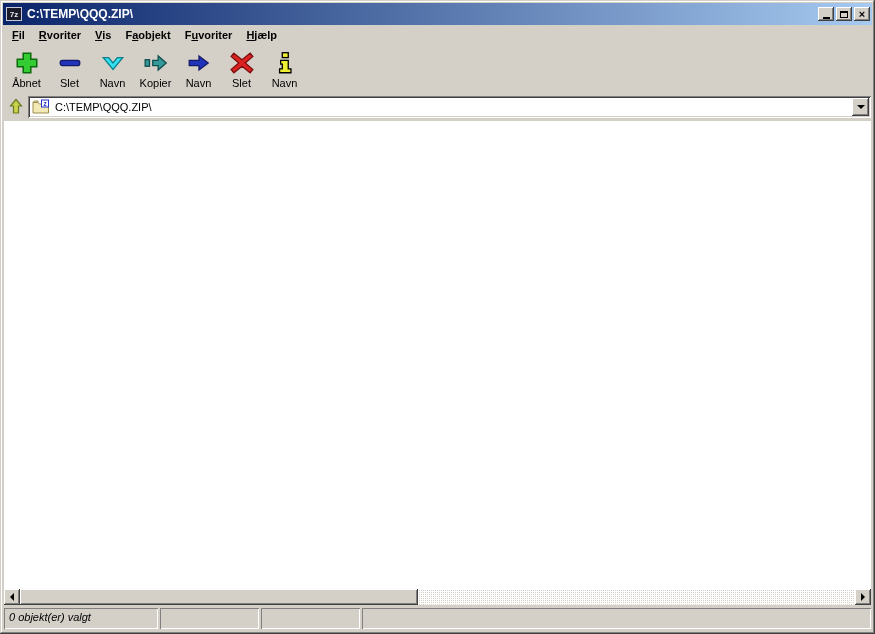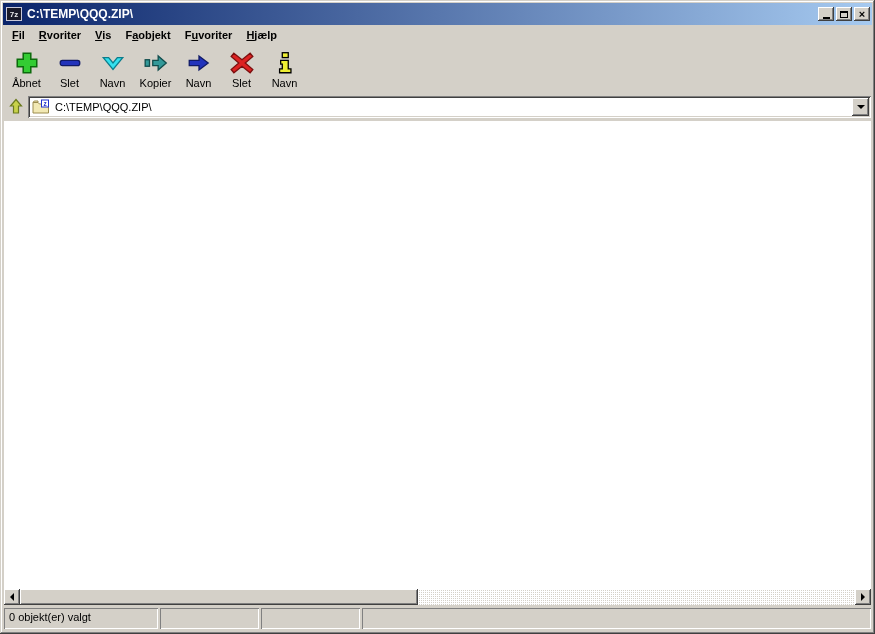--- a/index.html
+++ b/index.html
@@ -163,21 +163,21 @@
     display: flex; gap: 2px;
     padding: 3px 1px 2px 1px;
     align-items: stretch;
   }
   .panel {
     box-shadow: inset 1px 1px #808080, inset -1px -1px #fff;
     background: #d4d0c8;
     padding: 3px 0 0 5px;
     white-space: nowrap; overflow: hidden;
   }
-  .p1 { flex: 0 0 154px; }
+  .p1 { flex: 0 0 154px; font-style: italic; }
   .p2 { flex: 0 0 99px; }
   .p3 { flex: 0 0 99px; }
   .p4 { flex: 1; }
 </style>
 </head>
 <body>
 
 <div class="window">
 
   <div class="titlebar">

